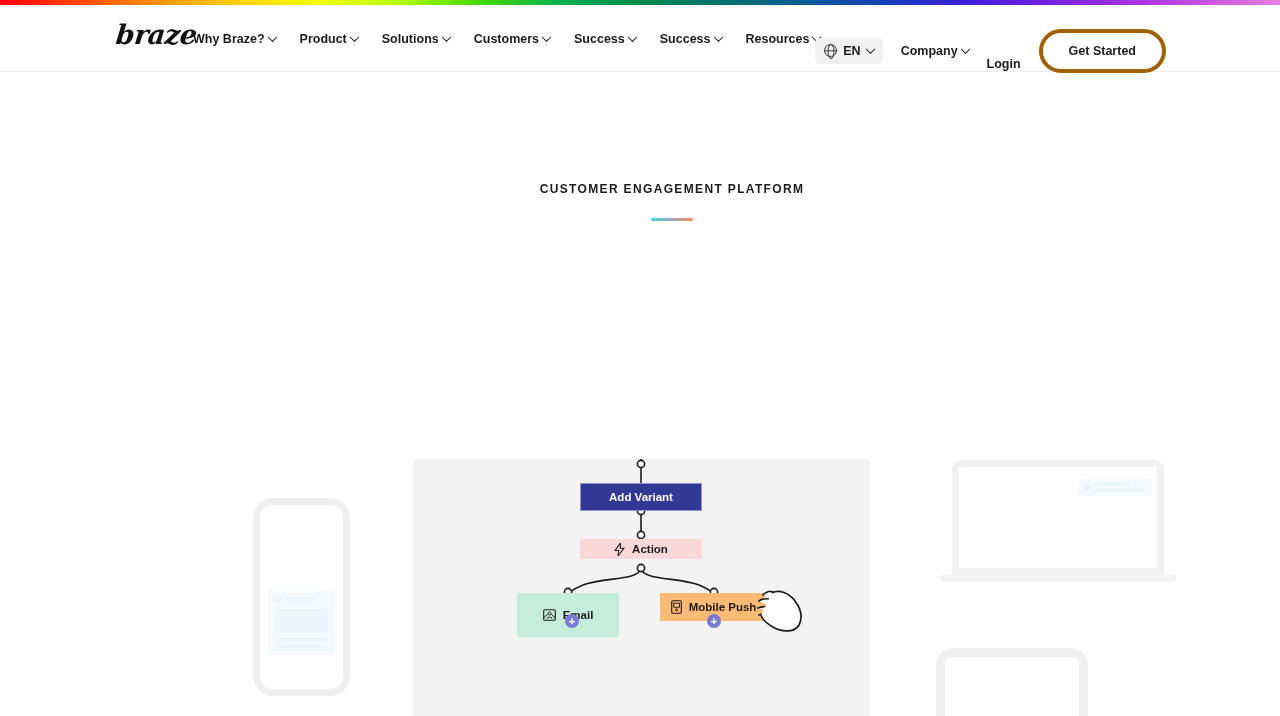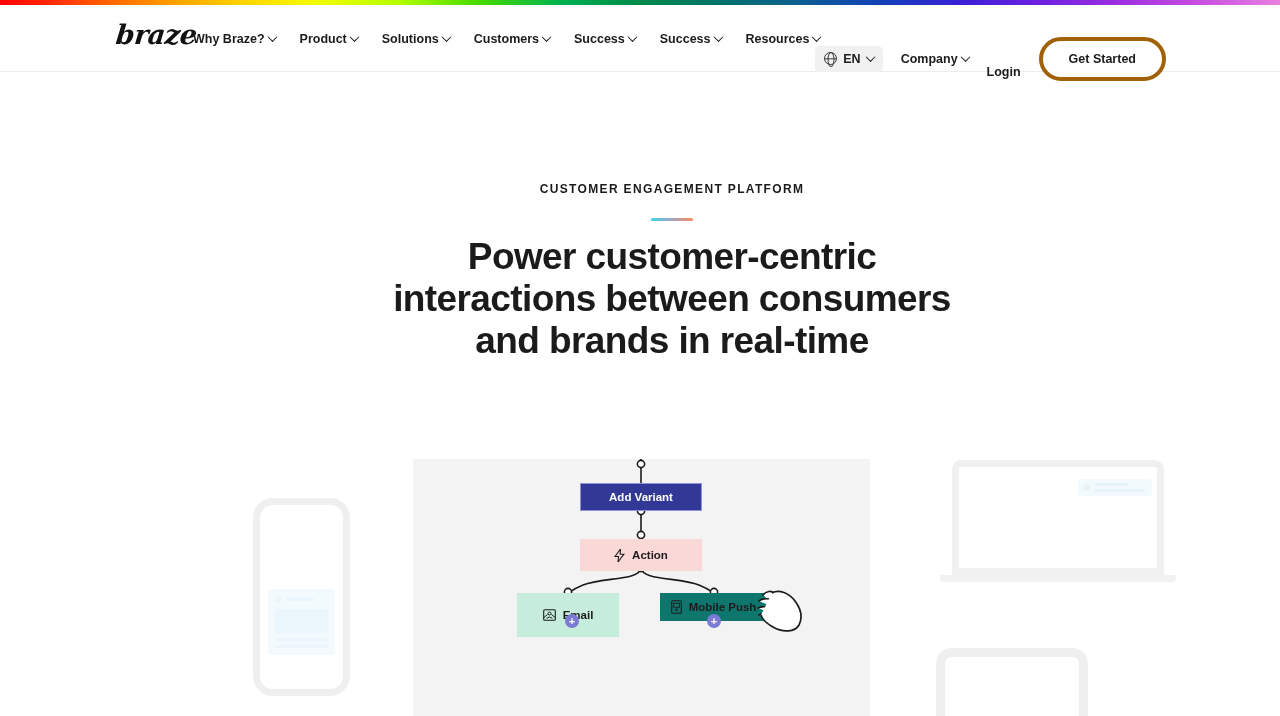--- a/index.html
+++ b/index.html
@@ -48,21 +48,21 @@
     font-size: 12.5px; font-weight: 700; color: #1b1b1b;
     cursor: pointer; white-space: nowrap;
   }
   .chev {
     display: inline-block; width: 7px; height: 7px;
     border-right: 1.6px solid #1b1b1b;
     border-bottom: 1.6px solid #1b1b1b;
     transform: rotate(45deg) translate(-1px,-1px);
   }
   .header-right {
-    position: absolute; right: 114px; top: 12px; height: 83px;
+    position: absolute; right: 114px; top: 4px; height: 83px;
     display: flex; align-items: center; gap: 18px;
   }
   .lang-chip {
     display: flex; align-items: center; gap: 6px;
     background: #f1f1f1; border-radius: 5px;
     padding: 6px 9px; cursor: pointer;
   }
   .lang-chip .lang-label { font-size: 12.5px; font-weight: 700; }
   .globe {
     width: 13px; height: 13px; border: 1.3px solid #3b3b3b;
@@ -158,30 +158,30 @@
 
   .node {
     position: absolute; display: flex; align-items: center; justify-content: center;
     gap: 7px; font-size: 11.5px; font-weight: 700; cursor: pointer;
   }
   .node-add-variant {
     left: 167px; top: 24px; width: 122px; height: 28px;
     background: #323896; color: #fff; border: 1px solid #8f93d6;
   }
   .node-action {
-    left: 167px; top: 80px; width: 122px; height: 32px;
+    left: 167px; top: 80px; width: 122px; height: 20px;
     background: #fbd8d8; color: #1b1b1b;
   }
   .node-email {
     left: 104px; top: 134px; width: 102px; height: 44px;
     background: #c6ecdb; color: #1b1b1b;
   }
   .node-push {
     left: 247px; top: 134px; width: 107px; height: 28px;
-    background: #0f766e; color: #1b1b1b;
+    background: #fdba74; color: #1b1b1b;
   }
   .plus-badge {
     position: absolute; width: 14px; height: 14px; border-radius: 50%;
     background: #7b7bd6; color: #fff; font-size: 11px; font-weight: 700;
     display: flex; align-items: center; justify-content: center;
     line-height: 1; cursor: pointer;
   }
   .badge-email { left: 152px; top: 155px; }
   .badge-push  { left: 294px; top: 155px; }
   .hand-cursor { position: absolute; left: 340px; top: 128px; width: 58px; height: 52px; }
@@ -236,21 +236,20 @@
       <span class="chev"></span>
     </div>
     <div class="login-link">Login</div>
     <div class="cta-button">Get Started</div>
   </div>
 </header>
 
 <section class="hero">
   <div class="eyebrow">CUSTOMER ENGAGEMENT PLATFORM</div>
   <div class="divider"></div>
-  <h1 class="headline">Power customer-centric interactions between consumers and brands in real-time</h1>
 </section>
 
 <section class="stage">
 
   <div class="phone-mock">
     <div class="phone-card">
       <span class="dot"></span>
       <span class="l1"></span>
       <span class="l2"></span>
       <span class="l3"></span>

